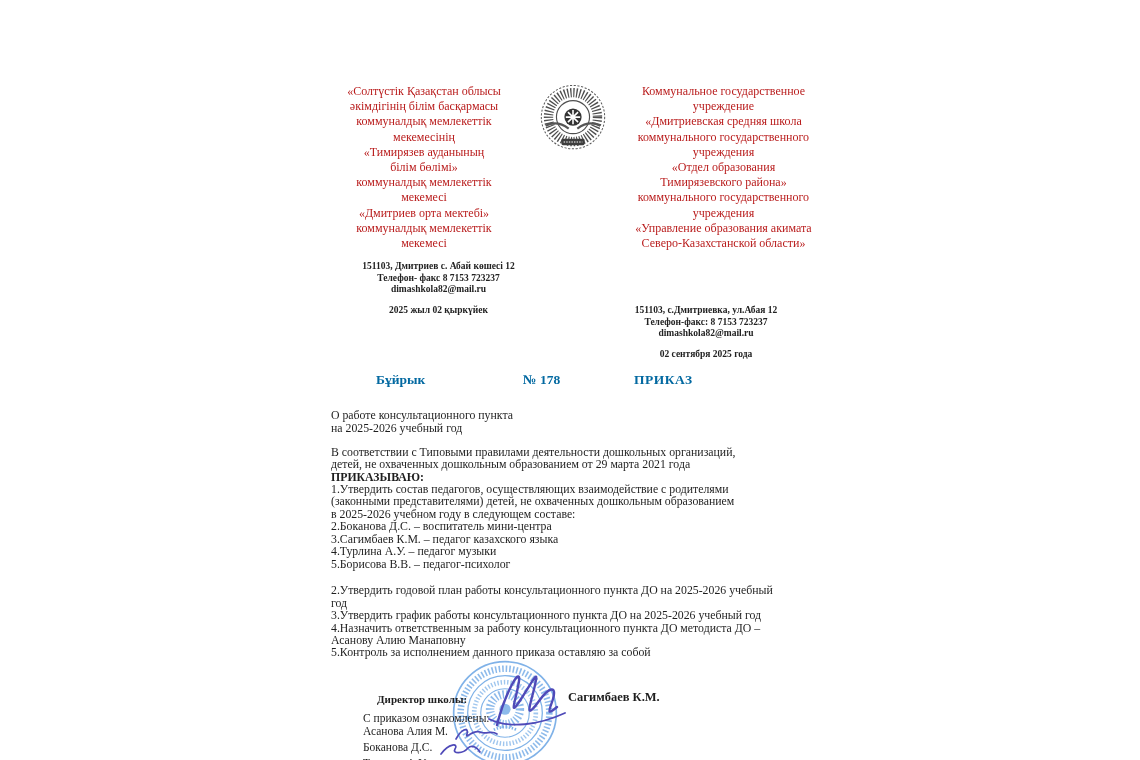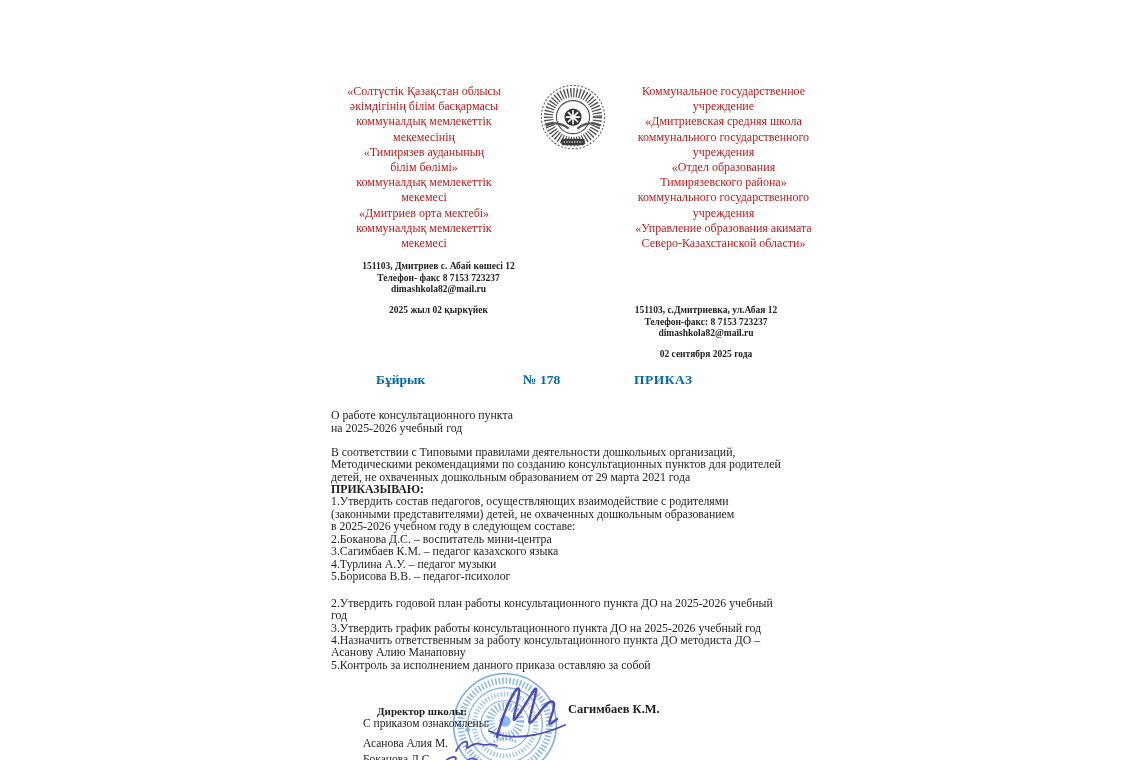--- a/index.html
+++ b/index.html
@@ -29,21 +29,21 @@
   .subject{margin-top:17px;font-weight:normal;font-size:11.8px;line-height:13px;}
   .bodyline, .body-lines div{white-space:nowrap;}
   .body-lines{font-size:11.8px;line-height:12.45px;}
   .intro{margin-top:11px;}
   .prikaz-word{font-weight:bold;font-size:11.8px;line-height:12.45px;}
   .clause2{margin-top:14px;}
   
   .signing{position:relative;margin-top:22px;height:130px;}
   .director-label{position:absolute;left:46px;top:12px;font-size:11px;font-weight:bold;z-index:3;}
   .director-name{position:absolute;left:237px;top:9px;font-size:12.5px;font-weight:bold;z-index:3;}
-  .acq-label{position:absolute;left:32px;top:24px;font-size:11.5px;z-index:3;}
+  .acq-label{position:absolute;left:32px;top:31px;font-size:11.5px;z-index:3;}
   .acq-list{position:absolute;left:32px;top:43px;font-size:11.5px;line-height:13.9px;z-index:3;}
   .acq-row{white-space:nowrap;}
   .acq-row svg{vertical-align:middle;margin-left:2px;transform:translateY(2px);}
   .stamp{position:absolute;left:118px;top:-24px;z-index:1;opacity:.85;}
   .main-sign{position:absolute;left:138px;top:-22px;z-index:4;}
 </style>
 </head>
 <body>
 
 <div class="doc">
@@ -115,21 +115,20 @@
     <span class="order-ru">ПРИКАЗ</span>
   </div>
 
   <div class="subject">
       <div>О работе консультационного пункта</div>
       <div>на 2025-2026 учебный год</div>
     </div>
 
   <div class="body-lines intro">
       <div>В соответствии с Типовыми правилами деятельности дошкольных организаций,</div>
-      <div>Методическими рекомендациями по созданию консультационных пунктов для родителей</div>
       <div>детей, не охваченных дошкольным образованием от 29 марта 2021 года</div>
     </div>
   <div class="prikaz-word">ПРИКАЗЫВАЮ:</div>
   <div class="body-lines">
       <div>1.Утвердить состав педагогов, осуществляющих взаимодействие с родителями</div>
       <div>(законными представителями) детей, не охваченных дошкольным образованием</div>
       <div>в 2025-2026 учебном  году в следующем составе:</div>
       <div>2.Боканова Д.С. – воспитатель мини-центра</div>
       <div>3.Сагимбаев К.М. – педагог казахского языка</div>
       <div>4.Турлина А.У. – педагог музыки</div>

